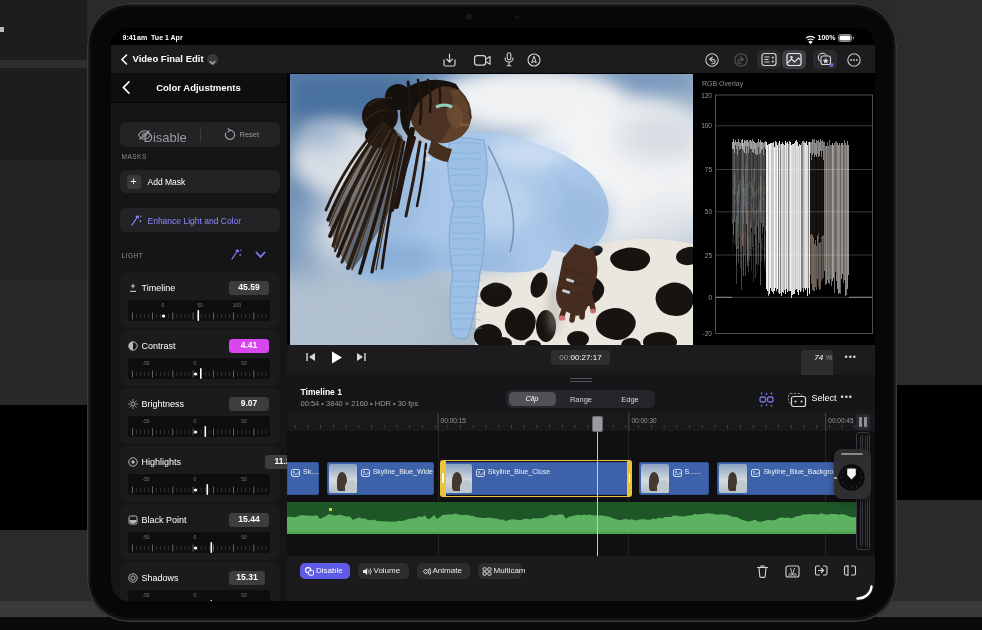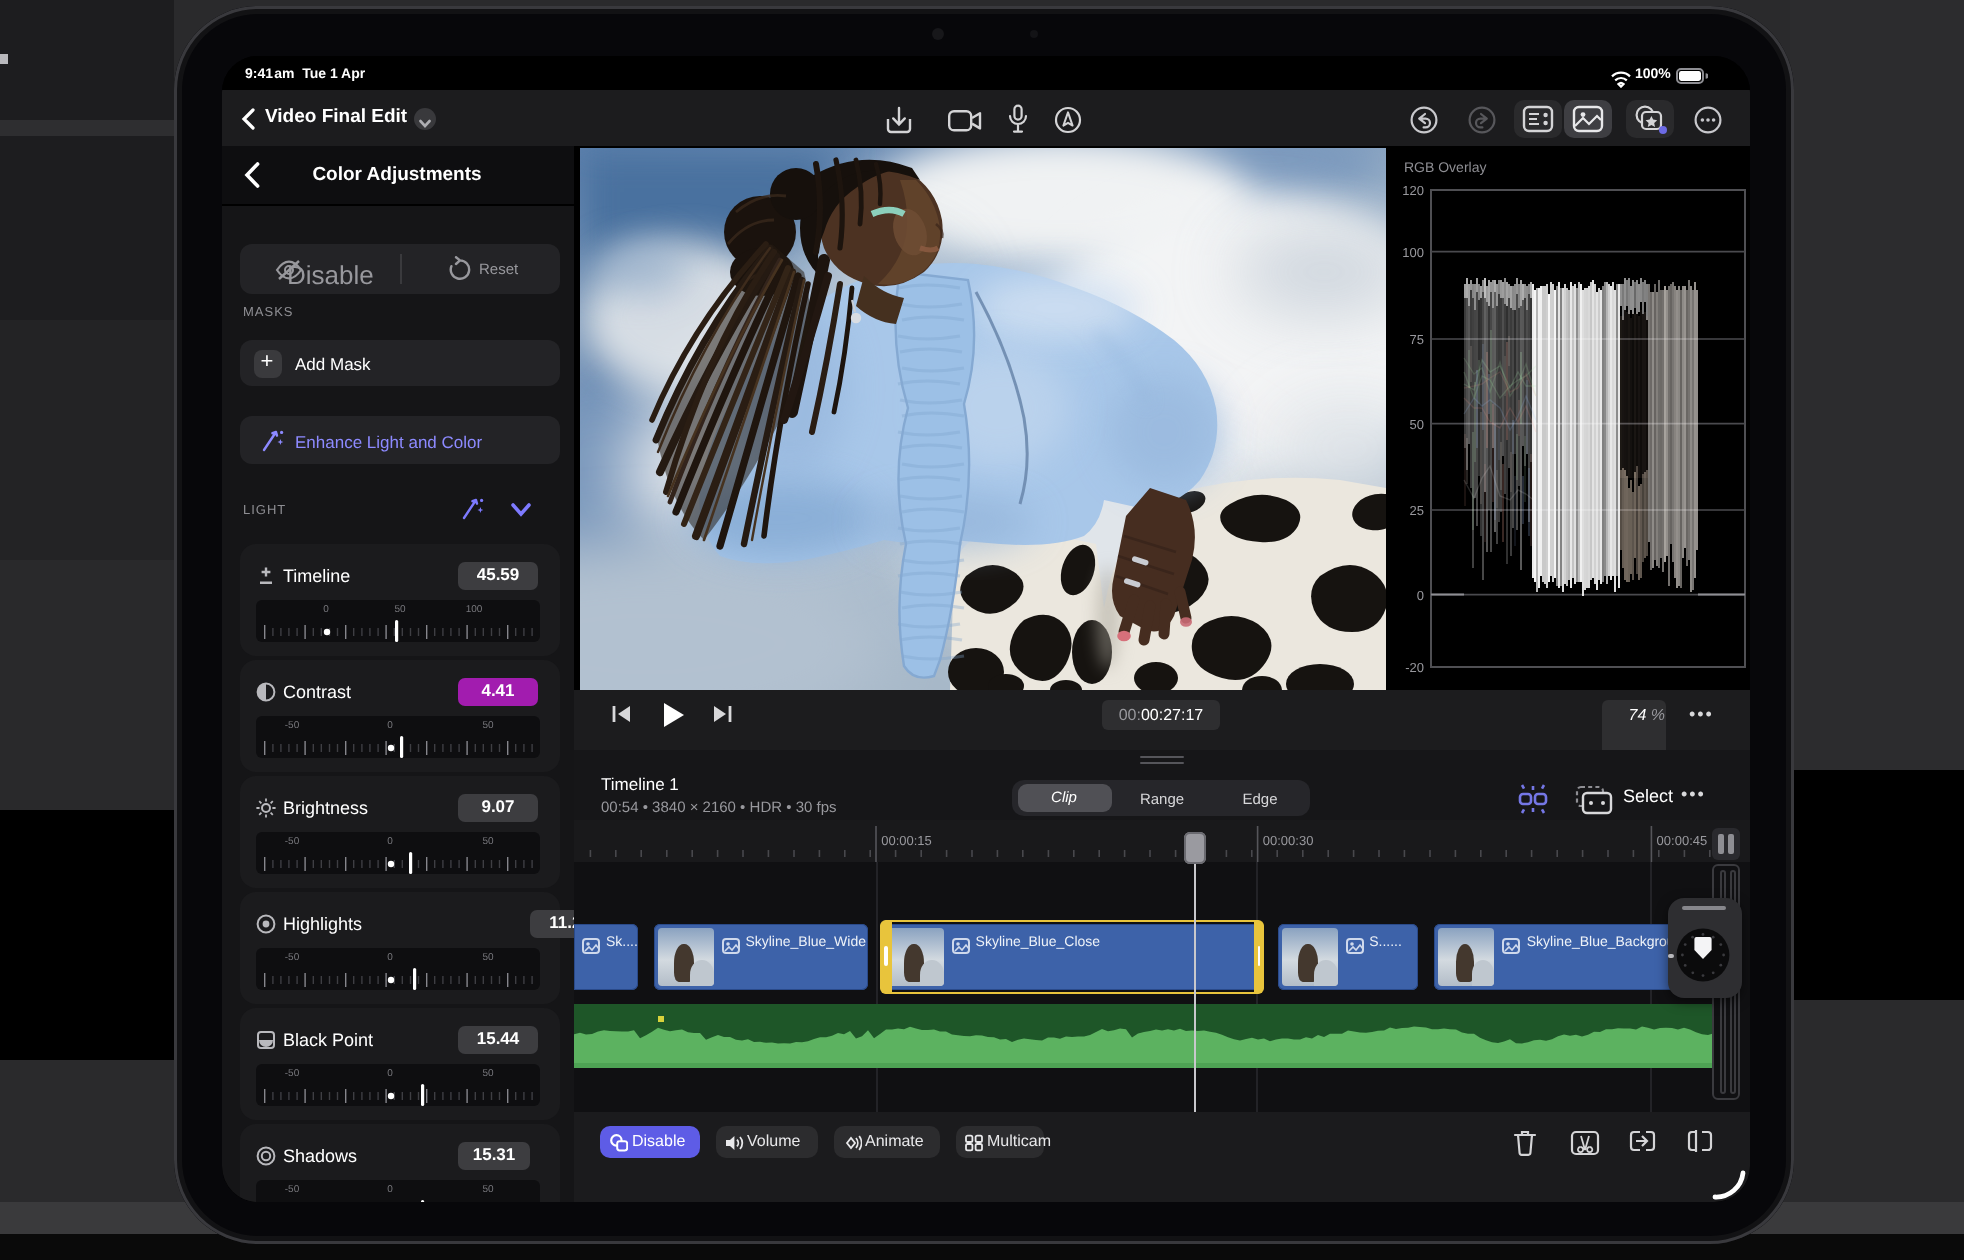--- a/index.html
+++ b/index.html
@@ -169,21 +169,21 @@
       <rect x="137.7" y="14.0" width="0.7" height="4" fill="#3e3e43"></rect>
       <circle cx="35.5" cy="16" r="1.6" fill="#fff"></circle>
       <rect x="69.5" y="10" width="1.6" height="11" rx="0.8" fill="#fff"></rect>
     </svg>
     <div style="position:absolute;left:9px;top:302px;width:160px;height:56px;background:#1b1b1d;border-radius:8px;"></div>
     <svg style="position:absolute;left:17px;top:313px" width="10" height="10" viewBox="0 0 10 10">
       <circle cx="5" cy="5" r="4.2" stroke="#b9b9bd" stroke-width="1" fill="none"></circle>
       <path d="M5 0.8 A4.2 4.2 0 0 0 5 9.2 Z" fill="#b9b9bd"></path>
     </svg>
     <div style="position:absolute;left:31px;top:312.5px;font-size:9px;color:#fff;">Contrast</div>
-    <div style="position:absolute;left:118.5px;top:311px;width:40px;height:13.5px;background:#a21caf;border-radius:3.5px;text-align:center;font-size:8.5px;font-weight:700;color:#fff;line-height:13.5px;">4.41</div>
+    <div style="position:absolute;left:118.5px;top:311px;width:40px;height:13.5px;background:#d946ef;border-radius:3.5px;text-align:center;font-size:8.5px;font-weight:700;color:#fff;line-height:13.5px;">4.41</div>
     <div style="position:absolute;left:17px;top:329.5px;width:142px;height:21px;background:#0e0e10;border-radius:3px;"></div>
     <div style="position:absolute;left:20.5px;top:332.0px;width:30px;text-align:center;font-size:5px;color:#77777c;transform:translateX(0px);">-50</div>
     <div style="position:absolute;left:69.5px;top:332.0px;width:30px;text-align:center;font-size:5px;color:#77777c;transform:translateX(0px);">0</div>
     <div style="position:absolute;left:118.5px;top:332.0px;width:30px;text-align:center;font-size:5px;color:#77777c;transform:translateX(0px);">50</div>
     <svg style="position:absolute;left:17px;top:329.5px" width="142" height="21" viewBox="0 0 142 21">
       <rect x="4.0" y="12.5" width="0.7" height="7" fill="#86868c"></rect>
       <rect x="8.1" y="14.0" width="0.7" height="4" fill="#3e3e43"></rect>
       <rect x="12.1" y="14.0" width="0.7" height="4" fill="#3e3e43"></rect>
       <rect x="16.1" y="14.0" width="0.7" height="4" fill="#3e3e43"></rect>
       <rect x="20.2" y="14.0" width="0.7" height="4" fill="#3e3e43"></rect>
@@ -810,21 +810,21 @@
     <svg style="position:absolute;left:244px;top:323px" width="12" height="12" viewBox="0 0 12 12">
       <path d="M10 2 v8" stroke="#d8d8da" stroke-width="1.4"></path>
       <path d="M2 2 L8 6 L2 10 Z" fill="#d8d8da"></path>
     </svg>
     <div style="position:absolute;left:440.5px;top:321.5px;width:59px;height:15px;background:#2e2e30;border-radius:3px;text-align:center;font-size:8px;line-height:15px;color:#98989d;">00:<span style="color:#fff">00:27:17</span></div>
     <div style="position:absolute;left:690px;top:321.5px;width:32px;height:32px;background:#2e2e30;border-radius:3px;text-align:right;font-size:8px;line-height:15px;color:#fff;font-style:italic;">74 <span style="color:#98989d">%</span></div>
     <div style="position:absolute;left:734px;top:324px;font-size:9px;color:#d8d8da;letter-spacing:1px;">•••</div>
     <div style="position:absolute;left:176.5px;top:347px;width:587.5px;height:35px;background:#161618;"></div>
     <div style="position:absolute;left:459.5px;top:349.5px;width:22px;height:1.8px;background:#55555a;border-radius:1px;"></div>
     <div style="position:absolute;left:459.5px;top:352.5px;width:22px;height:1.8px;background:#55555a;border-radius:1px;"></div>
-    <div style="position:absolute;left:190px;top:359px;font-size:8.5px;font-weight:400;color:#fff;">Timeline 1</div>
+    <div style="position:absolute;left:190px;top:359px;font-size:8.5px;font-weight:700;color:#fff;">Timeline 1</div>
     <div style="position:absolute;left:190px;top:371px;font-size:7.5px;color:#98989d;">00:54 • 3840 × 2160 • HDR • 30 fps</div>
     <div style="position:absolute;left:395.5px;top:362px;width:148.5px;height:18px;background:#26262a;border-radius:6px;"></div>
     <div style="position:absolute;left:398px;top:364px;width:47px;height:14px;background:#505055;border-radius:4.5px;text-align:center;font-size:7.5px;line-height:14px;color:#fff;font-style:italic;">Clip</div>
     <div style="position:absolute;left:447px;top:367px;width:47px;text-align:center;font-size:7.5px;color:#d8d8da;">Range</div>
     <div style="position:absolute;left:496px;top:367px;width:47px;text-align:center;font-size:7.5px;color:#d8d8da;">Edge</div>
     <svg style="position:absolute;left:646px;top:363px" width="19" height="17" viewBox="0 0 19 17">
       <g stroke="#7577e6" stroke-width="1.3" fill="none">
         <rect x="3" y="6" width="5.5" height="5" rx="1.5"></rect>
         <rect x="10.5" y="6" width="5.5" height="5" rx="1.5"></rect>
         <path d="M9.5 2 v2 M9.5 13 v2 M4 1.5 l1 1.8 M15 1.5 l-1 1.8 M4 15.5 l1-1.8 M15 15.5 l-1-1.8"></path>

